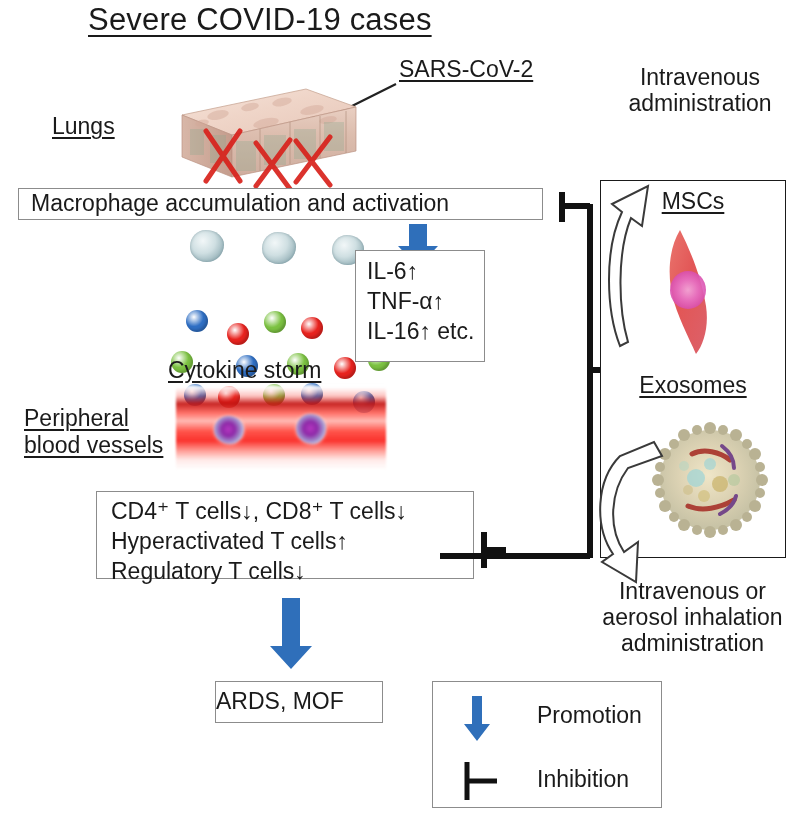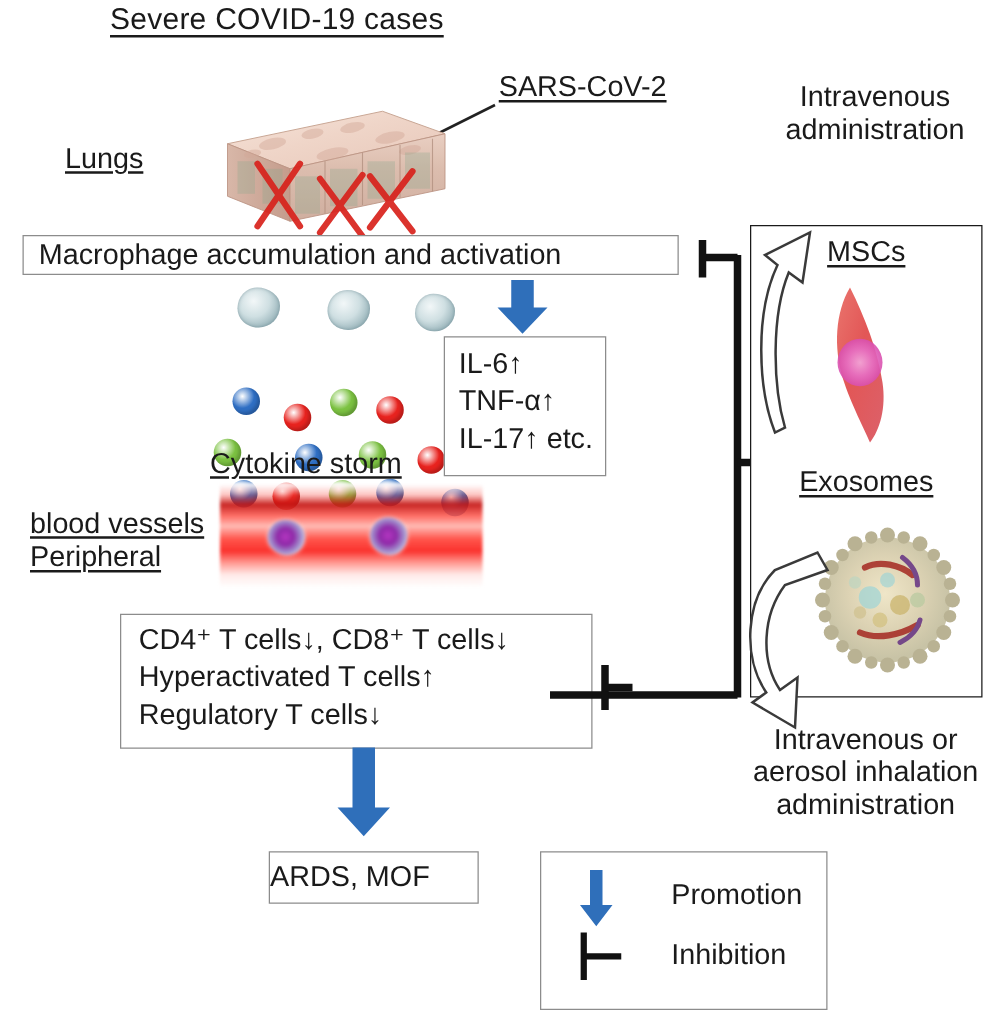--- a/index.html
+++ b/index.html
@@ -1,19 +1,19 @@
 <!DOCTYPE html>
 <html><head>
 <meta charset="utf-8">
 <style>
   html,body{margin:0;padding:0;background:#ffffff;}
   body{width:804px;height:821px;position:relative;overflow:hidden;
        font-family:"Liberation Sans","DejaVu Sans",sans-serif;color:#1a1a1a;}
   .abs{position:absolute;}
-  .ttl{font-size:24px;font-weight:400;letter-spacing:.2px;
+  .ttl{font-size:31px;font-weight:400;letter-spacing:.2px;
        text-decoration:underline;text-underline-offset:5px;
        text-decoration-thickness:2px;white-space:nowrap;}
   .lbl{font-size:23px;line-height:1.14;white-space:nowrap;}
   .lbl-u{font-size:23px;line-height:1.18;text-decoration:underline;
          text-underline-offset:3px;text-decoration-thickness:2px;white-space:nowrap;}
   .ctr{text-align:center;}
   .box{border:1.6px solid #8c8c8c;background:#ffffff;box-sizing:border-box;}
   .boxblk{border:1.6px solid #1a1a1a;background:#ffffff;box-sizing:border-box;}
   .boxtxt{font-size:23px;line-height:1.3;white-space:nowrap;}
   .dot{position:absolute;border-radius:50%;}
@@ -144,39 +144,39 @@
     <div class="dot" style="left: 58px; top: 126px; width: 22px; height: 22px; background: radial-gradient(circle at 36% 32%, rgba(255, 255, 255, 0.333) 0%, rgb(232, 35, 31) 46%, rgb(232, 35, 31) 100%); box-shadow: rgba(0, 0, 0, 0.22) -2px -2px 3px inset;"></div>
     <div class="dot" style="left: 103px; top: 124px; width: 22px; height: 22px; background: radial-gradient(circle at 36% 32%, rgba(255, 255, 255, 0.333) 0%, rgb(124, 194, 66) 46%, rgb(124, 194, 66) 100%); box-shadow: rgba(0, 0, 0, 0.22) -2px -2px 3px inset;"></div>
     <div class="dot" style="left: 141px; top: 123px; width: 22px; height: 22px; background: radial-gradient(circle at 36% 32%, rgba(255, 255, 255, 0.333) 0%, rgb(47, 111, 196) 46%, rgb(47, 111, 196) 100%); box-shadow: rgba(0, 0, 0, 0.22) -2px -2px 3px inset;"></div>
     <div class="dot" style="left: 193px; top: 131px; width: 22px; height: 22px; background: radial-gradient(circle at 36% 32%, rgba(255, 255, 255, 0.333) 0%, rgb(47, 111, 196) 46%, rgb(47, 111, 196) 100%); box-shadow: rgba(0, 0, 0, 0.22) -2px -2px 3px inset;"></div>
   </div>
 
 <svg class="abs" style="left:396px;top:224px;width:44px;height:44px;" viewBox="0 0 44 44">
   <path d="M13,0 H31 V22 H42 L22,43 L2,22 H13 Z" fill="#2f6fba"></path>
 </svg>
 
-<div class="abs box" style="left:355px;top:250px;width:130px;height:112px;padding:6px 0 0 11px;margin-top:19px;">
+<div class="abs box" style="left:355px;top:250px;width:130px;height:112px;padding:6px 0 0 11px;">
   <div class="boxtxt">IL-6↑</div>
   <div class="boxtxt">TNF-α↑</div>
-  <div class="boxtxt">IL-17↑ etc.</div>
+  <div class="boxtxt">IL-16↑ etc.</div>
 </div>
 
 <div class="abs lbl-u" style="left:168px;top:357px;">Cytokine storm</div>
 
 <div class="vessel" style="left:176px;top:384px;width:210px;height:86px;">
   <div class="vcell" style="left:38px;top:32px;width:30px;height:28px;"></div>
   <div class="vcell" style="left:120px;top:30px;width:30px;height:30px;"></div>
 </div>
 
 <div class="abs" style="left:24px;top:405px;">
+  <div class="lbl-u">Peripheral</div>
   <div class="lbl-u">blood vessels</div>
-  <div class="lbl-u">Peripheral</div>
-</div>
-
-<div class="abs box" style="left:96px;top:491px;width:378px;height:108px;padding:5px 0 0 14px;">
+</div>
+
+<div class="abs box" style="left:96px;top:491px;width:378px;height:88px;padding:5px 0 0 14px;">
   <div class="boxtxt">CD4⁺ T cells↓, CD8⁺ T cells↓</div>
   <div class="boxtxt">Hyperactivated T cells↑</div>
   <div class="boxtxt">Regulatory T cells↓</div>
 </div>
 
 <svg class="abs" style="left:268px;top:598px;width:46px;height:72px;" viewBox="0 0 46 72">
   <path d="M14,0 H32 V48 H44 L23,71 L2,48 H14 Z" fill="#2f6fba"></path>
 </svg>
 
 <div class="abs box" style="left:215px;top:681px;width:168px;height:42px;display:flex;align-items:center;justify-content:flex-start;">
@@ -299,20 +299,20 @@
   <div class="lbl">administration</div>
 </div>
 
 <div class="abs box" style="left:432px;top:681px;width:230px;height:127px;">
   <div class="abs" style="left:0;top:10px;width:230px;height:52px;">
     <svg class="abs" style="left:30px;top:4px;width:28px;height:46px;" viewBox="0 0 28 46">
       <path d="M9,0 H19 V28 H27 L14,45 L1,28 H9 Z" fill="#2f6fba"></path>
     </svg>
     <span class="abs lbl" style="left:104px;top:10px;">Promotion</span>
   </div>
-  <div class="abs" style="left:0;top:56px;width:230px;height:52px;">
+  <div class="abs" style="left:0;top:72px;width:230px;height:52px;">
     <svg class="abs" style="left:28px;top:4px;width:40px;height:46px;" viewBox="0 0 40 46">
       <line x1="6" y1="4" x2="6" y2="42" stroke="#111" stroke-width="5"></line>
       <line x1="6" y1="23" x2="36" y2="23" stroke="#111" stroke-width="5"></line>
     </svg>
     <span class="abs lbl" style="left:104px;top:12px;">Inhibition</span>
   </div>
 </div>
 
 </body></html>

